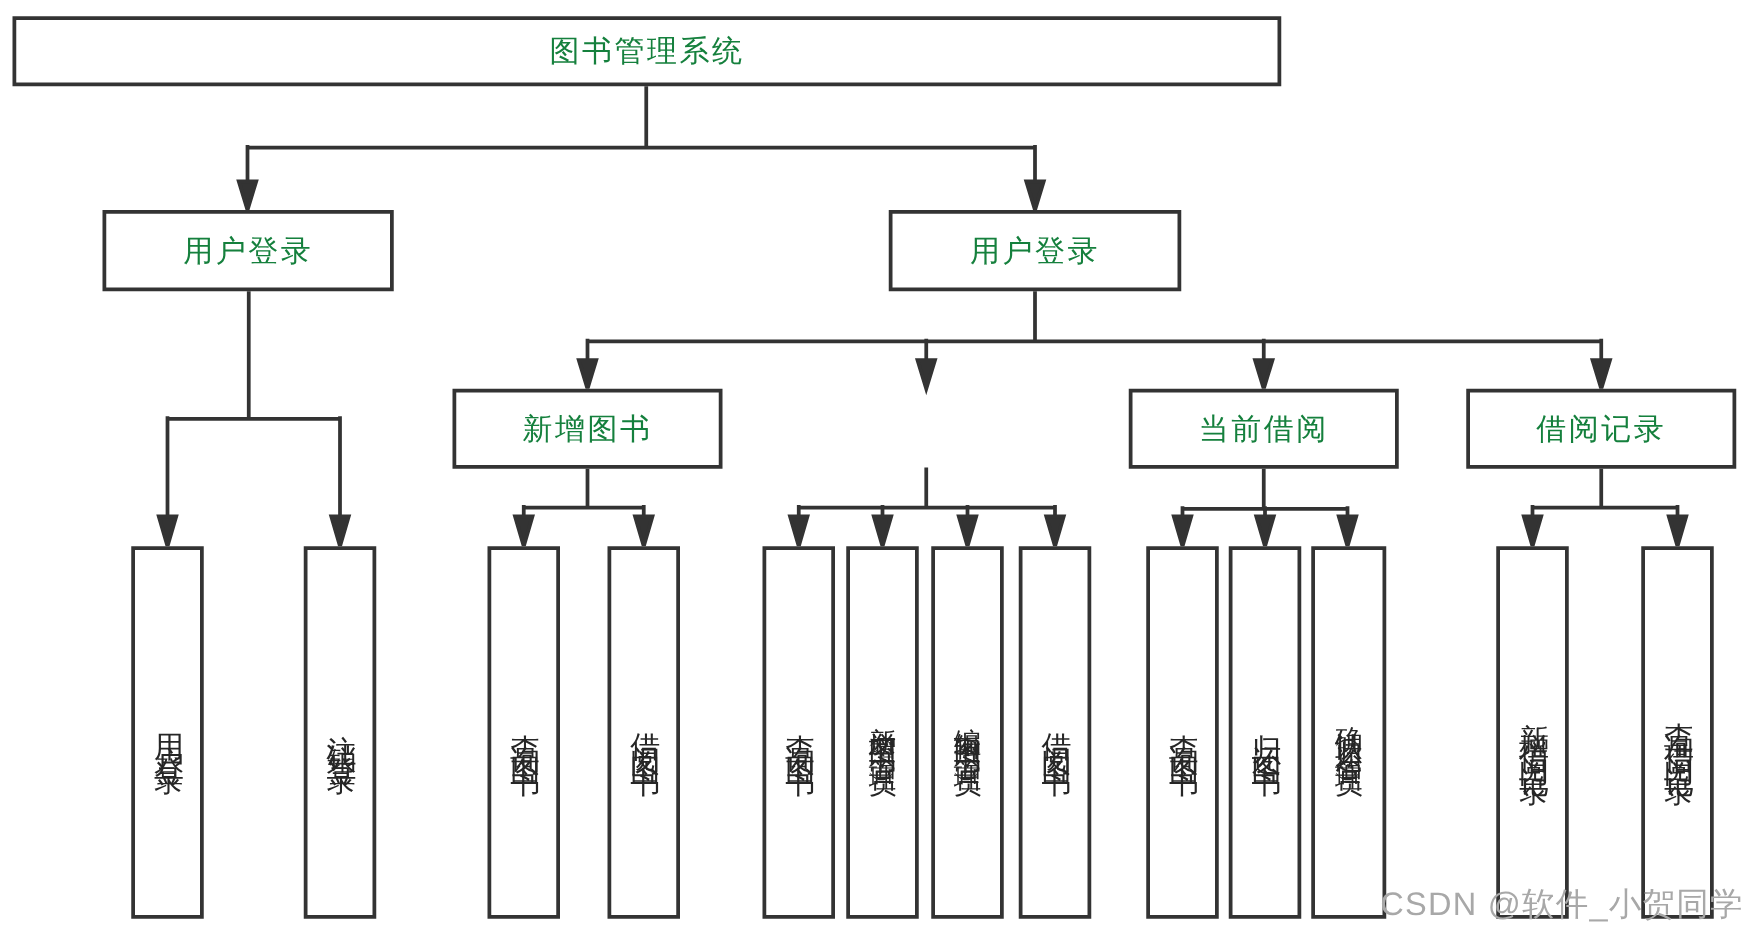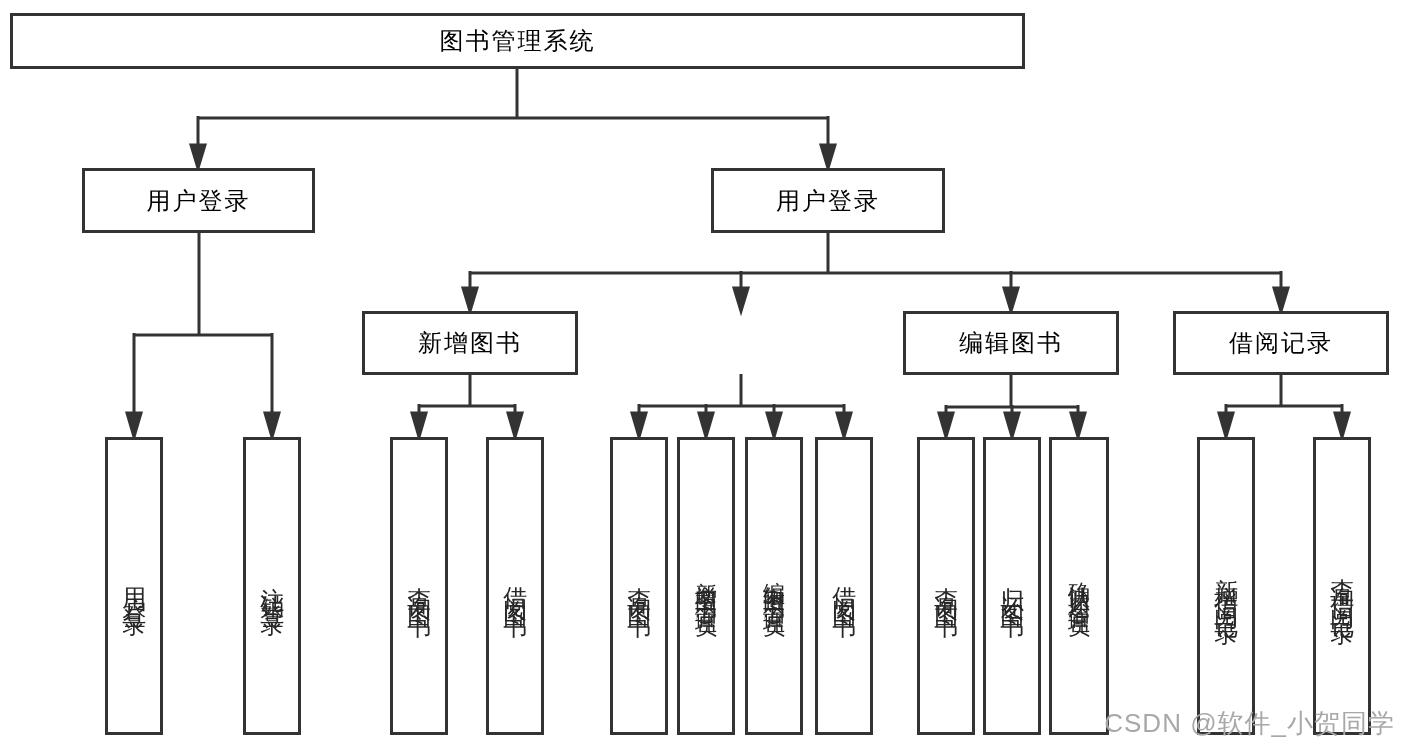--- a/index.html
+++ b/index.html
@@ -23,21 +23,21 @@
     border: 3px solid #333333;
     box-sizing: border-box;
     display: flex;
     align-items: center;
     justify-content: center;
   }
   .h-label {
     font-size: 24px;
     letter-spacing: 2px;
     white-space: nowrap;
-    color: #000000;
+    color: #15803d;
   }
   .v-label {
     writing-mode: vertical-rl;
     text-orientation: mixed;
     font-size: 24px;
     letter-spacing: 9px;
     line-height: 1.1;
     color: #262626;
   }
   .leaf .v-label.long { font-size: 22px; letter-spacing: 5px; }
@@ -114,21 +114,21 @@
     <span class="h-label">用户登录</span>
   </div>
   <div class="node" style="left:711px; top:168px; width:234px; height:65px;">
     <span class="h-label">用户登录</span>
   </div>
 
   <div class="node" style="left:362px; top:311px; width:216px; height:64px;">
     <span class="h-label">新增图书</span>
   </div>
   <div class="node" style="left:903px; top:311px; width:216px; height:64px;">
-    <span class="h-label">编辑图书</span>
+    <span class="h-label">当前借阅</span>
   </div>
   <div class="node" style="left:1173px; top:311px; width:216px; height:64px;">
     <span class="h-label">借阅记录</span>
   </div>
 
   <div class="node leaf" style="left:105px; top:437px; width:58px; height:298px;">
     <span class="v-label">用户登录</span>
   </div>
   <div class="node leaf" style="left:243px; top:437px; width:58px; height:298px;">
     <span class="v-label">注销登录</span>

